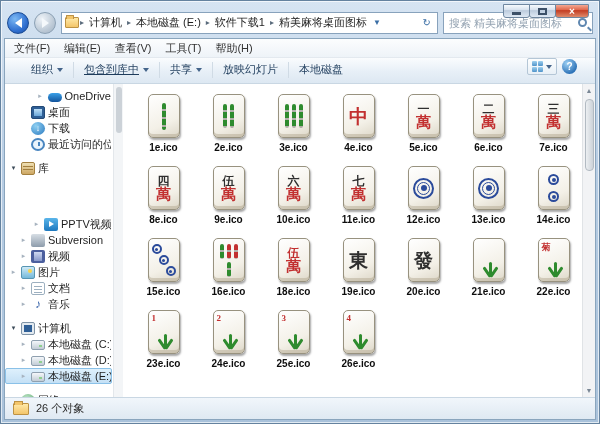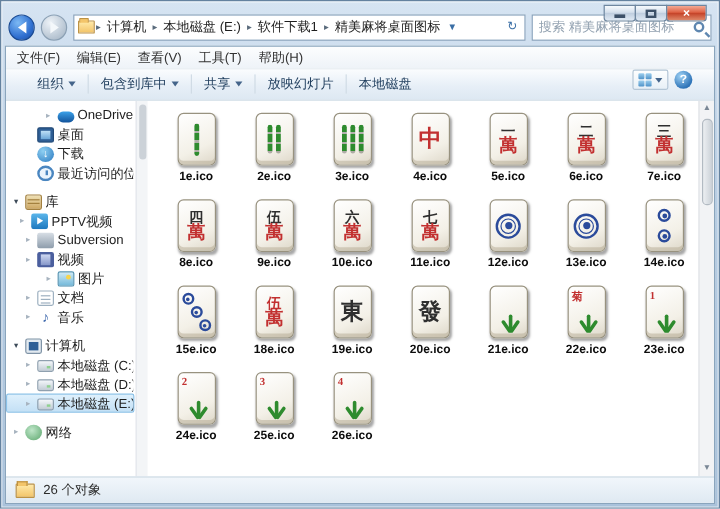--- a/index.html
+++ b/index.html
@@ -212,21 +212,21 @@
 
     <div class="toolbar">
       <div class="tool-group">
           <span style="display:flex;align-items:center;">
     <span class="tool-item">
       <span class="tool-label">组织</span>
       <span class="tool-caret"></span>
     </span>
     <span class="tool-sep"></span>
   </span>
-          <span style="display:flex;align-items:center;">
+          <span style="display:flex;align-items:center;text-decoration:underline;">
     <span class="tool-item">
       <span class="tool-label">包含到库中</span>
       <span class="tool-caret"></span>
     </span>
     <span class="tool-sep"></span>
   </span>
           <span style="display:flex;align-items:center;">
     <span class="tool-item">
       <span class="tool-label">共享</span>
       <span class="tool-caret"></span>
@@ -283,36 +283,36 @@
     <span class="arrow"></span>
     <span class="si si-recent"></span>
     <span class="tree-label">最近访问的位置</span>
   </div>
           <div class="tree-gap"></div>
           <div class="tree-row" style="padding-left: 3px;">
     <span class="arrow expanded">▾</span>
     <span class="si si-libraries"></span>
     <span class="tree-label">库</span>
   </div>
-          <div class="tree-row" style="padding-left: 8px;">
+          <div class="tree-row" style="padding-left: 26px; margin-top: 40px;">
     <span class="arrow">▸</span>
     <span class="si si-pptv"></span>
     <span class="tree-label">PPTV视频</span>
   </div>
           <div class="tree-row" style="padding-left: 13px;">
     <span class="arrow">▸</span>
     <span class="si si-subversion"></span>
     <span class="tree-label">Subversion</span>
   </div>
           <div class="tree-row" style="padding-left: 13px;">
     <span class="arrow">▸</span>
     <span class="si si-videos"></span>
     <span class="tree-label">视频</span>
   </div>
-          <div class="tree-row" style="padding-left: 30px;">
+          <div class="tree-row" style="padding-left: 3px;">
     <span class="arrow">▸</span>
     <span class="si si-pictures"></span>
     <span class="tree-label">图片</span>
   </div>
           <div class="tree-row" style="padding-left: 13px;">
     <span class="arrow">▸</span>
     <span class="si si-documents"></span>
     <span class="tree-label">文档</span>
   </div>
           <div class="tree-row" style="padding-left: 13px;">
@@ -496,20 +496,31 @@
                 </div>
                 <div class="dot-o" style="border-color: rgb(43, 75, 155);">
                   <div class="dot-i" style="background: rgb(43, 75, 155);"></div>
                 </div>
               </div>
             </div>
     <div class="file-label">15e.ico</div>
   </div>
           <div class="file-item">
     <div class="tile">
+              <div class="bam">
+                <div class="stick" style="height: 15px; background: repeating-linear-gradient(rgb(46, 139, 46) 0px, rgb(46, 139, 46) 6px, rgba(0, 0, 0, 0.28) 6px, rgba(0, 0, 0, 0.28) 8px);"></div>
+                <div class="stick" style="height: 15px; background: repeating-linear-gradient(rgb(194, 48, 48) 0px, rgb(194, 48, 48) 6px, rgba(0, 0, 0, 0.28) 6px, rgba(0, 0, 0, 0.28) 8px);"></div>
+                <div class="stick" style="height: 15px; background: repeating-linear-gradient(rgb(194, 48, 48) 0px, rgb(194, 48, 48) 6px, rgba(0, 0, 0, 0.28) 6px, rgba(0, 0, 0, 0.28) 8px);"></div>
+                <div class="stick" style="height: 15px; background: repeating-linear-gradient(rgb(46, 139, 46) 0px, rgb(46, 139, 46) 6px, rgba(0, 0, 0, 0.28) 6px, rgba(0, 0, 0, 0.28) 8px);"></div>
+              </div>
+            </div>
+    <div class="file-label">16e.ico</div>
+  </div>
+          <div class="file-item">
+    <div class="tile">
               <div class="tc2">
                 <span class="t-top" style="color: rgb(194, 48, 48);">伍</span>
                 <span class="t-bot" style="color: rgb(194, 48, 48);">萬</span>
               </div>
             </div>
     <div class="file-label">18e.ico</div>
   </div>
           <div class="file-item">
     <div class="tile">
               <span class="tc1" style="color: rgb(47, 47, 47);">東</span>

